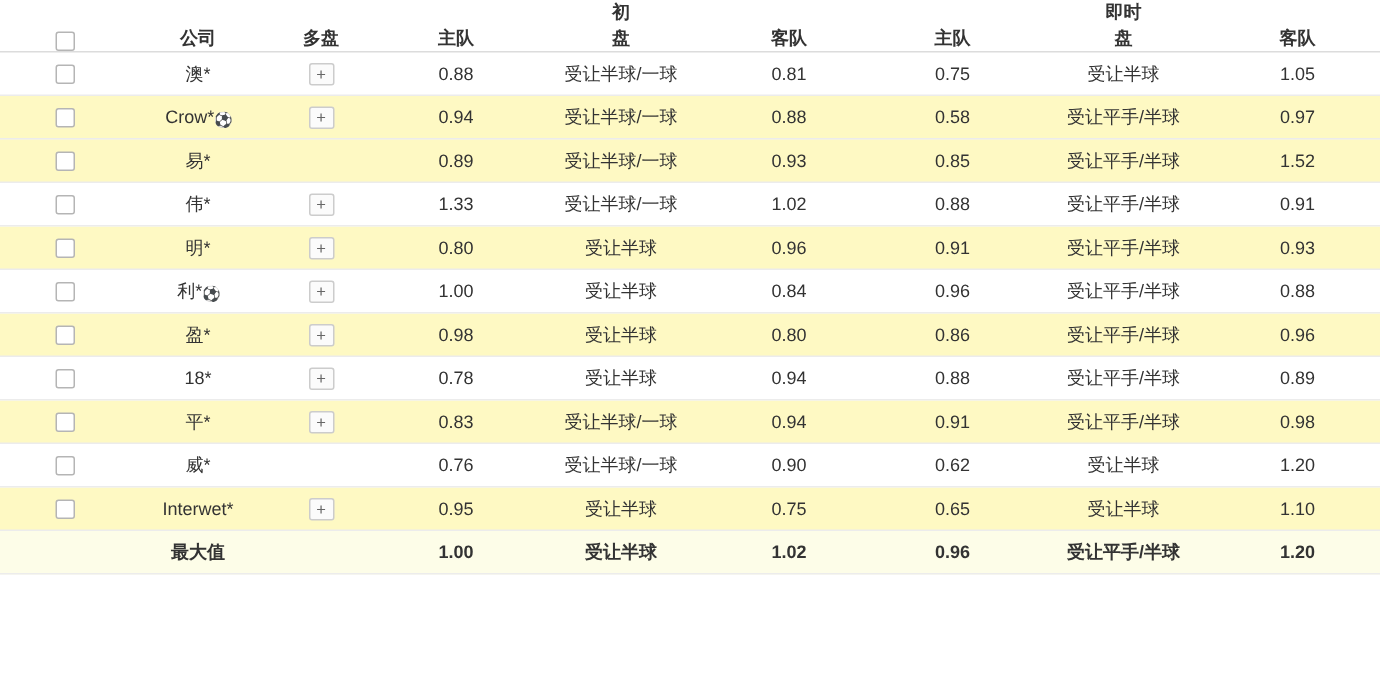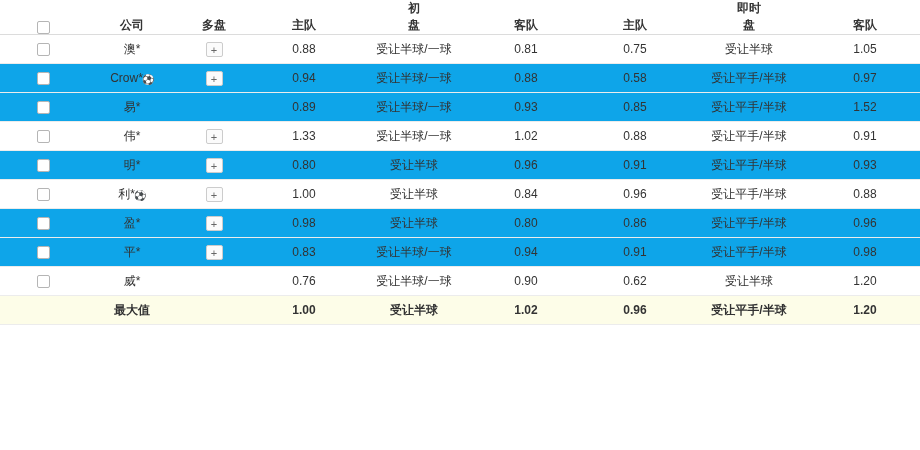--- a/index.html
+++ b/index.html
@@ -40,21 +40,21 @@
     display: block;
     text-align: center;
     font-weight: bold;
     color: #333333;
   }
   
   tbody tr {
     height: 28px;
   }
   tbody tr.alt {
-    background: #0ea5e9;
+    background: #fef9c3;
   }
   tbody td {
     text-align: center;
     border-bottom: 1px solid #ececec;
     font-size: 12px;
     color: #333333;
     height: 28px;
   }
   tbody tr.highlight td {
     background: #fdfde8;
@@ -214,20 +214,31 @@
         <td><span class="chk"></span></td>
         <td class="company"><span>盈*</span></td>
         <td><span class="plus-btn">+</span></td>
         <td>0.98</td>
         <td>受让半球</td>
         <td>0.80</td>
         <td>0.86</td>
         <td>受让平手/半球</td>
         <td>0.96</td>
       </tr>
+      <tr>
+        <td><span class="chk"></span></td>
+        <td class="company"><span>18*</span></td>
+        <td><span class="plus-btn">+</span></td>
+        <td>0.78</td>
+        <td>受让半球</td>
+        <td>0.94</td>
+        <td>0.88</td>
+        <td>受让平手/半球</td>
+        <td>0.89</td>
+      </tr>
       <tr class="alt">
         <td><span class="chk"></span></td>
         <td class="company"><span>平*</span></td>
         <td><span class="plus-btn">+</span></td>
         <td>0.83</td>
         <td>受让半球/一球</td>
         <td>0.94</td>
         <td>0.91</td>
         <td>受让平手/半球</td>
         <td>0.98</td>
@@ -235,20 +246,31 @@
       <tr>
         <td><span class="chk"></span></td>
         <td class="company"><span>威*</span></td>
         <td></td>
         <td>0.76</td>
         <td>受让半球/一球</td>
         <td>0.90</td>
         <td>0.62</td>
         <td>受让半球</td>
         <td>1.20</td>
+      </tr>
+      <tr class="alt">
+        <td><span class="chk"></span></td>
+        <td class="company"><span>Interwet*</span></td>
+        <td><span class="plus-btn">+</span></td>
+        <td>0.95</td>
+        <td>受让半球</td>
+        <td>0.75</td>
+        <td>0.65</td>
+        <td>受让半球</td>
+        <td>1.10</td>
       </tr>
       <tr class="highlight">
         <td></td>
         <td class="company"><span>最大值</span></td>
         <td></td>
         <td>1.00</td>
         <td>受让半球</td>
         <td>1.02</td>
         <td>0.96</td>
         <td>受让平手/半球</td>

